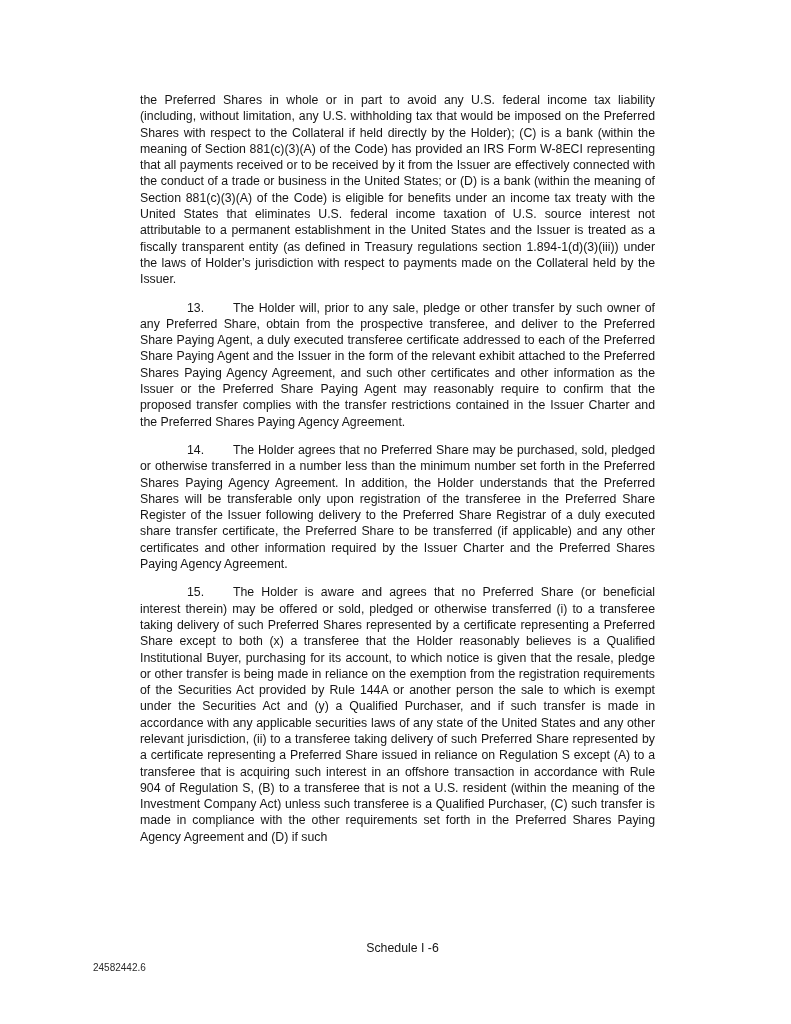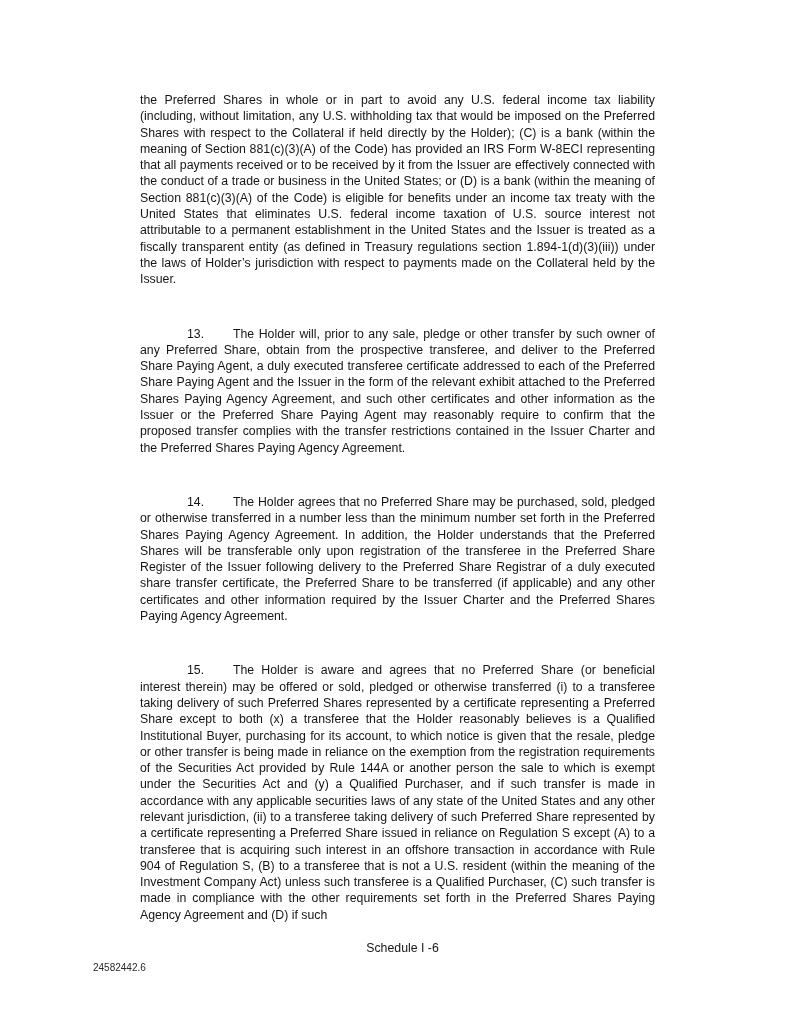--- a/index.html
+++ b/index.html
@@ -28,21 +28,20 @@
     .para {
       margin: 0 0 12px 0;
     }
     .para.numbered {
       text-indent: 47px;
     }
     .pnum {
       display: inline-block;
       width: 46px;
       text-indent: 0;
-      margin-top: 26px;
     }
     .footer-center {
       position: absolute;
       left: 0;
       right: 0;
       top: 941px;
       text-align: center;
       font-size: 12.3px;
       color: #151515;
       padding-left: 14px;

